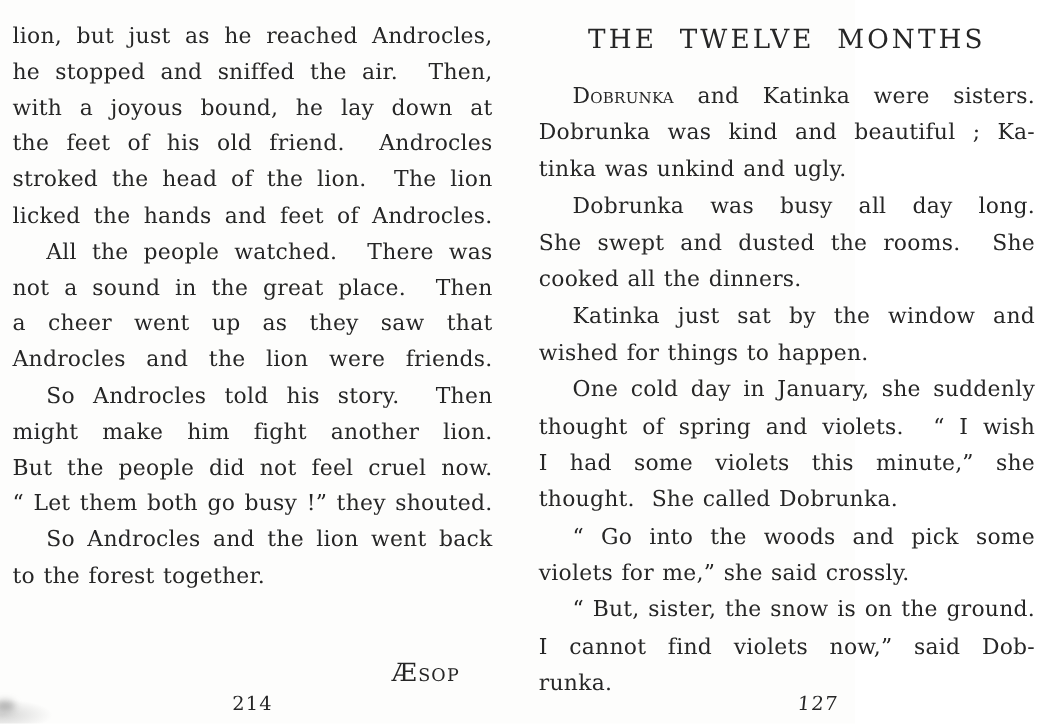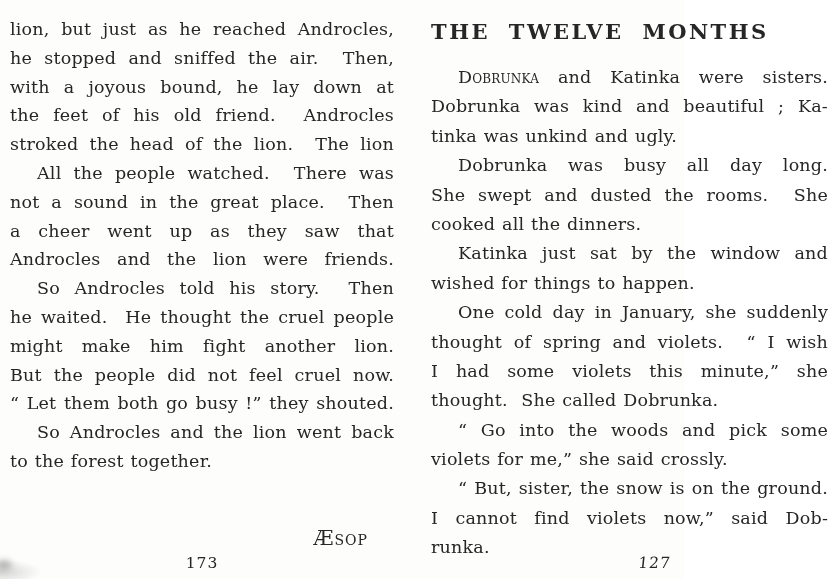--- a/index.html
+++ b/index.html
@@ -23,21 +23,22 @@
   .page { position: absolute; }
   .page-left  { left: 10px;  top: 15px; width: 384px; }
   .page-right { left: 431px; top: 14px; width: 397px; }
 
   .title {
     margin: 0 0 0 0;
     position: relative;
     top: 5px;
     height: 49px;
     font-size: 21px;
-    font-weight: bold;
+    font-weight: normal;
+    text-align: center;
     letter-spacing: 2.5px;
     word-spacing: 9px;
     white-space: nowrap;
   }
 
   .textcol { position: relative; }
   .line {
     font-size: 17.5px;
     line-height: 28.8px;
     height: 28.8px;
@@ -89,34 +90,34 @@
 
 <div class="spread">
 
   <section class="page page-left">
     <div class="textcol">
         <div class="line just">lion, but just as he reached Androcles,</div>
         <div class="line just">he stopped and sniffed the air.  Then,</div>
         <div class="line just">with a joyous bound, he lay down at</div>
         <div class="line just">the feet of his old friend.  Androcles</div>
         <div class="line just">stroked the head of the lion.  The lion</div>
+        <div class="line just">licked the hands and feet of Androcles.</div>
         <div class="line just ind">All the people watched.  There was</div>
         <div class="line just">not a sound in the great place.  Then</div>
         <div class="line just">a cheer went up as they saw that</div>
         <div class="line just">Androcles and the lion were friends.</div>
         <div class="line just ind">So Androcles told his story.  Then</div>
-        <div class="line just">he waited.  He thought the cruel people</div>
         <div class="line just">might make him fight another lion.</div>
         <div class="line just">But the people did not feel cruel now.</div>
         <div class="line just">“ Let them both go busy !” they shouted.</div>
         <div class="line just ind">So Androcles and the lion went back</div>
         <div class="line">to the forest together.</div>
       </div>
     <div class="attribution">Æsop</div>
-    <div class="pagenum pagenum-left">173</div>
+    <div class="pagenum pagenum-left">214</div>
   </section>
 
   <section class="page page-right">
     <h1 class="title">THE TWELVE MONTHS</h1>
     <div class="textcol">
         <div class="line just ind"><span class="sc">Dobrunka</span> and Katinka were sisters.</div>
         <div class="line just">Dobrunka was kind and beautiful ; Ka-</div>
         <div class="line">tinka was unkind and ugly.</div>
         <div class="line just ind">Dobrunka was busy all day long.</div>
         <div class="line just">She swept and dusted the rooms.  She</div>

